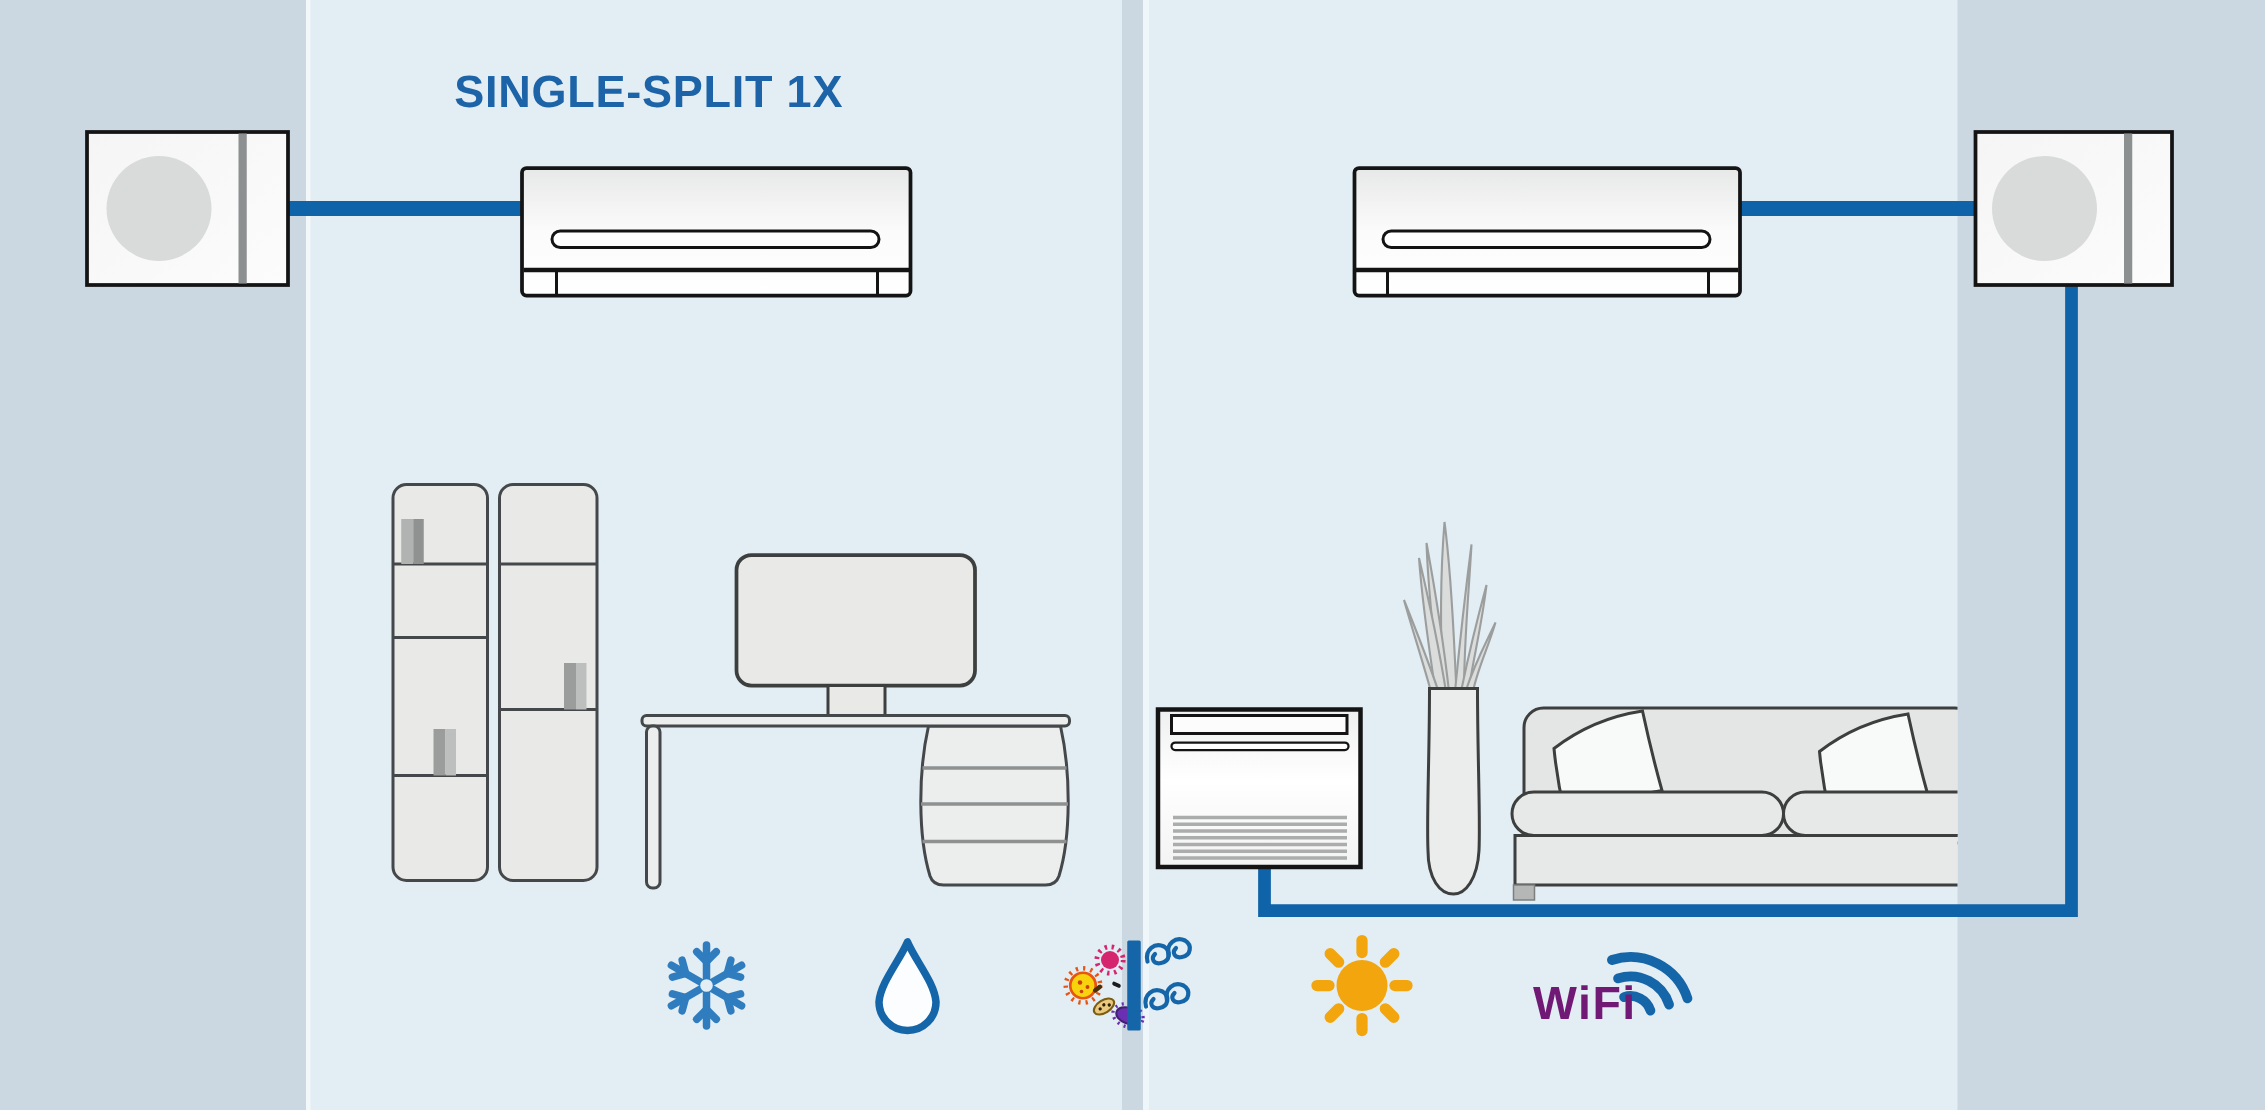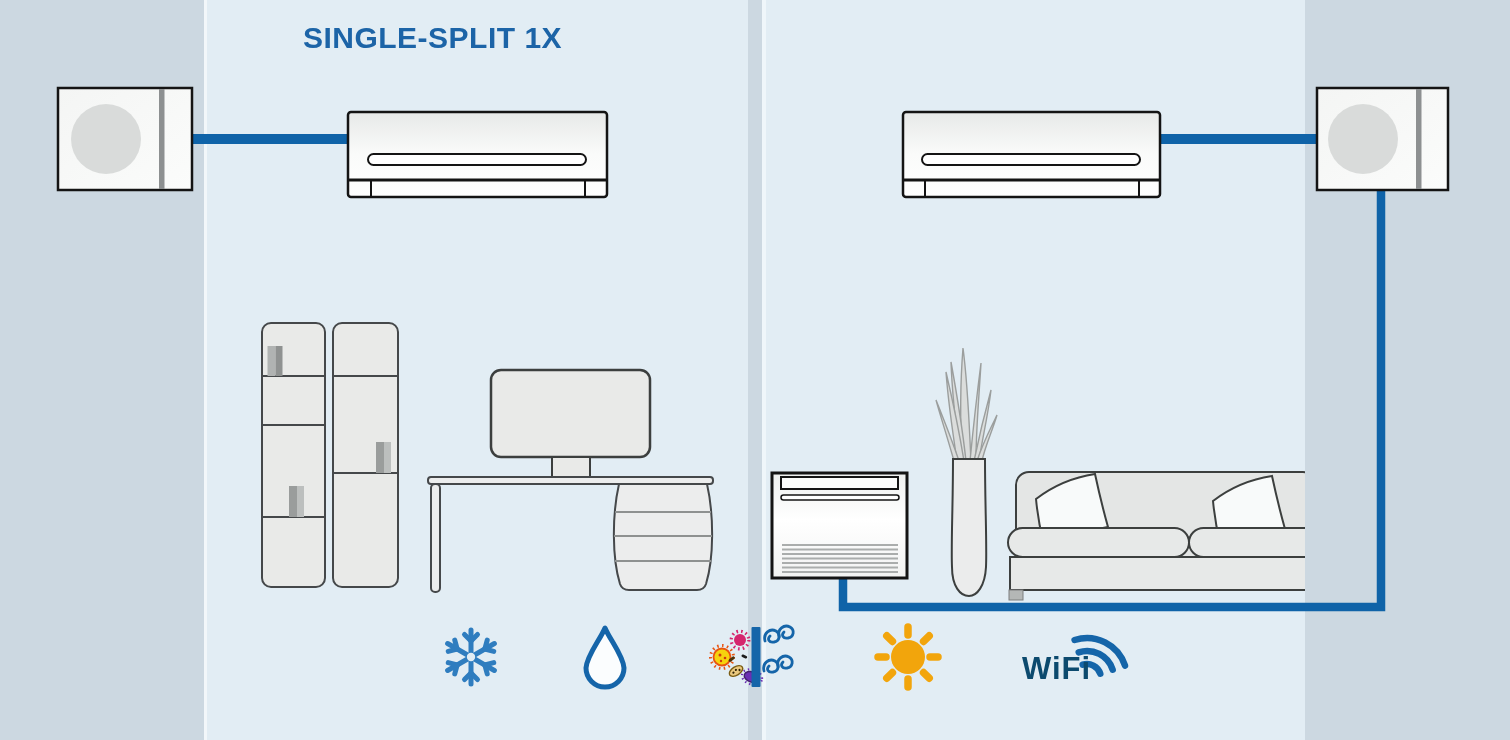--- a/index.html
+++ b/index.html
@@ -6,24 +6,24 @@
   .stage{position:relative;width:1510px;height:740px;overflow:hidden;background:#ccd8e1;
          font-family:"Liberation Sans",sans-serif;}
   .room{position:absolute;top:0;height:740px;background:#e2edf4;}
   .room-left{left:204px;width:544px;}
   .room-right{left:766px;width:539px;}
   .edge{position:absolute;top:0;height:740px;background:rgba(255,255,255,.55);}
   .edge-left{left:204px;width:3px;}
   .edge-right{left:762px;width:4px;background:#eff6fa;}
   .title{position:absolute;top:21px;color:#1c64a7;font-weight:bold;font-size:30px;
          letter-spacing:.5px;text-align:center;white-space:nowrap;}
-  .title-left{left:204px;width:457px;}
+  .title-left{left:204px;width:457px;margin-top:24px;}
   .title-right{left:766px;width:539px;}
   .wifi-label{position:absolute;left:1022px;top:651px;font-size:31px;font-weight:bold;
-              color:#0c4a6e;letter-spacing:1px;}
+              color:#701a75;letter-spacing:1px;}
   svg.scene{position:absolute;left:0;top:0;}
 </style>
 </head>
 <body>
 
 <div class="stage">
 
   <div class="room room-left"></div>
   <div class="room room-right"></div>
   <div class="edge edge-left"></div>

